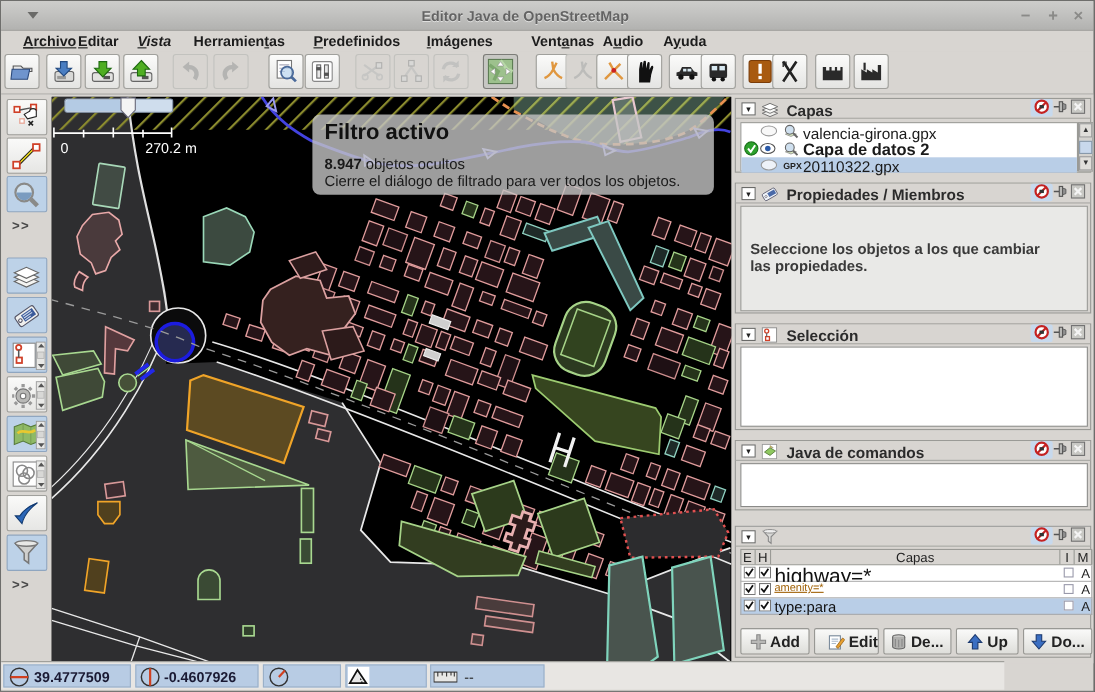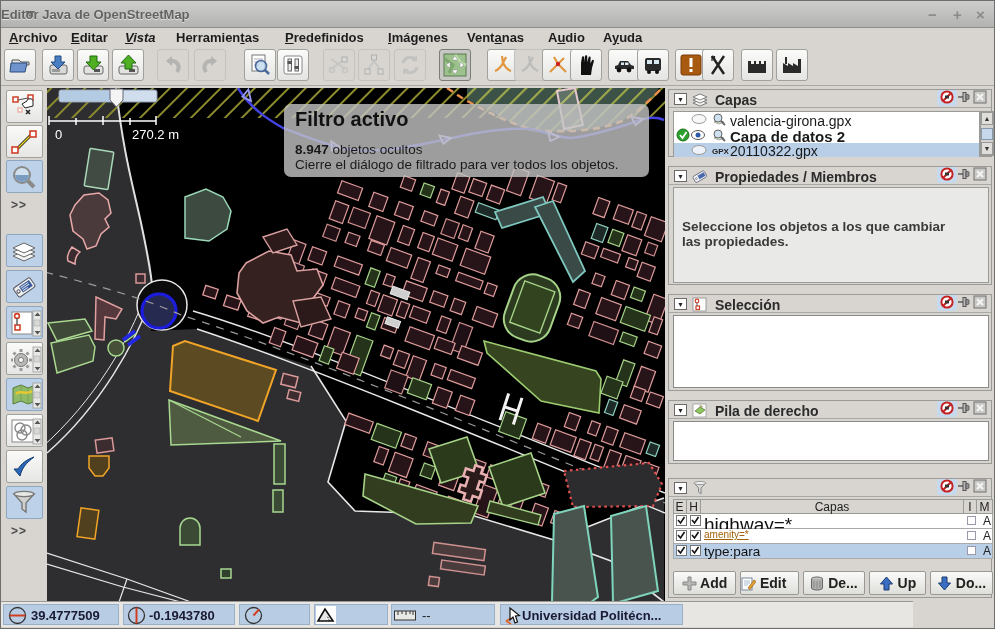--- a/index.html
+++ b/index.html
@@ -1,20 +1,20 @@
 <!DOCTYPE html>
 <html><head><meta charset="utf-8"><style>
 *{margin:0;padding:0;box-sizing:border-box;}
 html,body{width:995px;height:629px;overflow:hidden;}
 body{position:relative;font-family:"Liberation Sans",sans-serif;background:#d8d5d1;
 border:1px solid #6e6e6c;}
 .abs{position:absolute;}
 #titlebar{left:0;top:0;width:993px;height:27px;
 background:linear-gradient(#cdcdcb,#c3c3c1 40%,#b2b2b0);border-bottom:1px solid #8e8e8c;}
-#title{left:0;width:953px;text-align:left;font-weight:bold;font-size:13px;color:#636363;top:6px;text-shadow:0 1px 0 rgba(255,255,255,0.55);}
+#title{left:0;width:953px;text-align:center;font-weight:bold;font-size:13px;color:#636363;top:6px;text-shadow:0 1px 0 rgba(255,255,255,0.55);}
 .winbtn{top:5px;font-size:15px;color:#8a8a88;font-weight:bold;}
 #menubar{left:0;top:27px;width:993px;height:19px;background:#d8d5d1;}
 .mi{top:2px;font-weight:bold;font-size:13px;color:#1c1c1c;}
 .mi u{text-decoration:underline;}
 #toolbar{left:0;top:46px;width:993px;height:39px;background:#d8d5d1;border-bottom:1px solid #a8a8a4;}
 .tbtn{top:2px;width:32px;height:32px;background:linear-gradient(#fbfbfa,#e4e4e2);
 border:1px solid #a0a09c;border-radius:3px;}
 .tbtn.dis{background:#d8d5d1;border:1px solid #c2c2be;}
 .tbtn.sel{background:#c7c7c3;border:1px solid #7c7c78;}
 .tbtn svg{position:absolute;left:3px;top:3px;}
@@ -40,27 +40,27 @@
 .cell{position:absolute;font-size:13px;color:#1a1a1a;}
 </style></head><body>
 <div id="titlebar" class="abs">
     <div class="abs" style="left:24px;top:10px;width:0;height:0;border-left:5px solid transparent;border-right:5px solid transparent;border-top:6px solid #6a6a68;"></div>
     <div id="title" class="abs">Editor Java de OpenStreetMap</div>
     <div class="winbtn abs" style="left:927px;">−</div>
     <div class="winbtn abs" style="left:952px;">+</div>
     <div class="winbtn abs" style="left:975px;">×</div>
   </div>
 <div id="menubar" class="abs">
-    <div class="mi abs" style="left:8px;"><u>A</u>rchivo</div>
+    <div class="mi abs" style="left:20px;text-decoration:underline;"><u>A</u>rchivo</div>
     <div class="mi abs" style="left:70px;"><u>E</u>ditar</div>
     <div class="mi abs" style="left:124px;font-style:italic;"><u>V</u>ista</div>
     <div class="mi abs" style="left:175px;">Herramien<u>t</u>as</div>
     <div class="mi abs" style="left:284px;"><u>P</u>redefinidos</div>
     <div class="mi abs" style="left:387px;"><u>I</u>mágenes</div>
-    <div class="mi abs" style="left:466px;">Vent<u>a</u>nas</div>
+    <div class="mi abs" style="left:482px;">Vent<u>a</u>nas</div>
     <div class="mi abs" style="left:547px;">A<u>u</u>dio</div>
     <div class="mi abs" style="left:602px;">A<u>y</u>uda</div>
   </div>
 <div id="toolbar" class="abs">
     <div class="tbtn abs " style="left:3px;">
       <svg width="24" height="24" viewBox="0 0 24 24" style="">
         <path d="M4 7 h7 l2 2 h8 v3 H4z" fill="#e8e8e8" stroke="#555"></path>
         <path d="M3 10 h16 l-2 9 H2z" fill="#6f94cd" stroke="#2c4a7c"></path>
       </svg>
     </div>
@@ -689,21 +689,21 @@
       <div class="pwhite abs" style="left:4px;top:20px;width:316px;height:73px;"></div>
     </div>
     <div class="panel abs" style="top:314px;height:64px;">
       <div class="phead">
         <span class="collapse">▾</span>
         <svg width="18" height="16" viewBox="0 0 18 16" style="position:absolute;left:22px;top:1px;">
           <rect x="2" y="2" width="13" height="13" fill="#fff" stroke="#999" stroke-width=".8"></rect>
           <path d="M4 9 l5-4 5 3 -5 4z" fill="#8fc860" stroke="#567a3a" stroke-width=".8"></path>
           <path d="M9 5 v-2 l3 2z" fill="#e8c830" stroke="#888" stroke-width=".5"></path>
         </svg>
-        <span class="ptitle" style="left:46px;">Pila de derecho</span>
+        <span class="ptitle" style="left:46px;">Java de comandos</span>
         <span style="position:absolute;right:34px;top:0px;width:20px;height:16px;background:#c7d9ed;border-radius:2px;"></span>
         <svg width="14" height="14" viewBox="0 0 14 14" style="position:absolute;right:37px;top:0px;">
           <circle cx="7" cy="7" r="5.6" fill="#fff" stroke="#c42222" stroke-width="2"></circle>
           <path d="M3.2 10.8 L10.8 3.2" stroke="#c42222" stroke-width="2"></path>
           <rect x="5" y="5.5" width="4" height="3" fill="#333"></rect>
         </svg>
         <svg width="14" height="14" viewBox="0 0 14 14" style="position:absolute;right:21px;top:0px;">
           <path d="M2 7 h5" stroke="#555" stroke-width="1.4"></path>
           <rect x="7" y="2.5" width="3" height="9" fill="#b8b8b6" stroke="#555" stroke-width="1"></rect>
           <path d="M10 4 l3 1 v4 l-3 1z" fill="#909090" stroke="#555" stroke-width=".8"></path>
@@ -791,21 +791,21 @@
             <path d="M2 5 l2.5 3 4-6" stroke="#111" stroke-width="1.6" fill="none"></path>
           </svg>
         </div>
         <div style="position:absolute;left:30px;top:0px;font-size:13.5px;color:#111;">type:para</div>
         <div style="position:absolute;left:293px;top:2px;width:9px;height:9px;background:#fff;border:1px solid #99a;"></div>
         <div style="position:absolute;left:309px;top:0px;font-size:12px;color:#222;">A</div>
       </div>
       <div style="position:absolute;top:92px;height:24px;background:linear-gradient(#fafaf9,#dededa);border:1px solid #989894;border-radius:2px;font-weight:bold;font-size:14px;color:#222;text-align:center;left:4px;width:63px;line-height:22px;"><svg width="15" height="15" viewBox="0 0 15 15" style="vertical-align:-3px;">
           <path d="M6 1 h3 v5 h5 v3 h-5 v5 h-3 v-5 H1 v-3 h5z" fill="#b8b8b6" stroke="#888"></path>
         </svg> Add</div>
-      <div style="position:absolute;top:92px;height:24px;background:linear-gradient(#fafaf9,#dededa);border:1px solid #989894;border-radius:2px;font-weight:bold;font-size:14px;color:#222;text-align:left;left:71px;width:59px;line-height:22px;"><svg width="15" height="15" viewBox="0 0 15 15" style="vertical-align:-3px;">
+      <div style="position:absolute;top:92px;height:24px;background:linear-gradient(#fafaf9,#dededa);border:1px solid #989894;border-radius:2px;font-weight:bold;font-size:14px;color:#222;text-align:right;left:71px;width:59px;line-height:22px;"><svg width="15" height="15" viewBox="0 0 15 15" style="vertical-align:-3px;">
           <rect x="1" y="2" width="10" height="12" fill="#fff" stroke="#789"></rect>
           <path d="M3 5h6M3 7h6M3 9h4" stroke="#abc" stroke-width="1"></path>
           <path d="M7 12 L13 4 l2 1.5 -6 8z" fill="#e8a030" stroke="#946018" stroke-width=".7"></path>
         </svg> Edit</div>
       <div style="position:absolute;top:92px;height:24px;background:linear-gradient(#fafaf9,#dededa);border:1px solid #989894;border-radius:2px;font-weight:bold;font-size:14px;color:#222;text-align:center;left:134px;width:62px;line-height:22px;"><svg width="14" height="15" viewBox="0 0 14 15" style="vertical-align:-3px;">
           <ellipse cx="7" cy="3" rx="5.5" ry="2" fill="#c8c8c6" stroke="#666"></ellipse>
           <path d="M1.5 3 v9 a5.5 2 0 0 0 11 0 v-9" fill="#b0b0ae" stroke="#666"></path>
           <path d="M4 5 v7 M7 5.5 v7 M10 5 v7" stroke="#888" stroke-width="1"></path>
         </svg> De...</div>
       <div style="position:absolute;top:92px;height:24px;background:linear-gradient(#fafaf9,#dededa);border:1px solid #989894;border-radius:2px;font-weight:bold;font-size:14px;color:#222;text-align:center;left:200px;width:57px;line-height:22px;"><svg width="15" height="15" viewBox="0 0 15 15" style="vertical-align:-3px;">
@@ -822,21 +822,21 @@
         <circle cx="9.5" cy="9.5" r="8" fill="none" stroke="#333" stroke-width="1.3"></circle>
         <path d="M1.5 9.5 h16" stroke="#d04020" stroke-width="2"></path>
       </svg>
       <span class="segtxt" style="left:27px;">39.4777509</span>
     </div>
     <div class="seg abs" style="left:122px;width:112px;">
       <svg width="19" height="19" viewBox="0 0 19 19" style="position:absolute;left:3px;top:1px;">
         <circle cx="9.5" cy="9.5" r="8" fill="none" stroke="#333" stroke-width="1.3"></circle>
         <path d="M9.5 1.5 v16" stroke="#d04020" stroke-width="2"></path>
       </svg>
-      <span class="segtxt" style="left:25px;">-0.1943780</span>
+      <span class="segtxt" style="left:25px;">-0.4607926</span>
     </div>
     <div class="seg abs" style="left:238px;width:71px;">
       <svg width="19" height="19" viewBox="0 0 19 19" style="position:absolute;left:4px;top:1px;">
         <circle cx="9.5" cy="9.5" r="8" fill="none" stroke="#333" stroke-width="1.3"></circle>
         <path d="M9.5 9.5 L15 3.5" stroke="#d04020" stroke-width="2"></path>
       </svg>
     </div>
     <div class="seg abs" style="left:313px;width:74px;">
       <svg width="20" height="18" viewBox="0 0 20 18" style="position:absolute;left:1px;top:1px;">
         <rect x="0" y="0" width="20" height="18" fill="#fff"></rect>
@@ -845,19 +845,12 @@
         <path d="M13 15 a6 6 0 0 0 -2.5-5" fill="none" stroke="#111" stroke-dasharray="1.5 1.5"></path>
       </svg>
     </div>
     <div class="seg abs" style="left:390px;width:104px;">
       <svg width="22" height="12" viewBox="0 0 22 12" style="position:absolute;left:2px;top:5px;">
         <rect x="0.5" y="1" width="21" height="9" fill="#e8e8e6" stroke="#333"></rect>
         <path d="M4 1 v4 M8 1 v3 M12 1 v4 M16 1 v3 M19 1 v4" stroke="#333" stroke-width="1"></path>
       </svg>
       <span class="segtxt" style="left:30px;font-weight:normal;color:#222;">--</span>
     </div>
-    <div class="seg abs" style="left:499px;width:183px;">
-      <svg width="18" height="20" viewBox="0 0 18 20" style="position:absolute;left:2px;top:1px;">
-        <path d="M3 15 L14 9 M3 15 L8 18" stroke="#e06020" stroke-width="1.6" fill="none"></path>
-        <path d="M7 2 l0 12 3-3 2 6 2.5-1 -2-6 4-0.5z" fill="#fff" stroke="#111" stroke-width="1.2"></path>
-      </svg>
-      <span class="segtxt" style="left:21px;">Universidad Politécn...</span>
-    </div>
   </div>
 </body></html>

